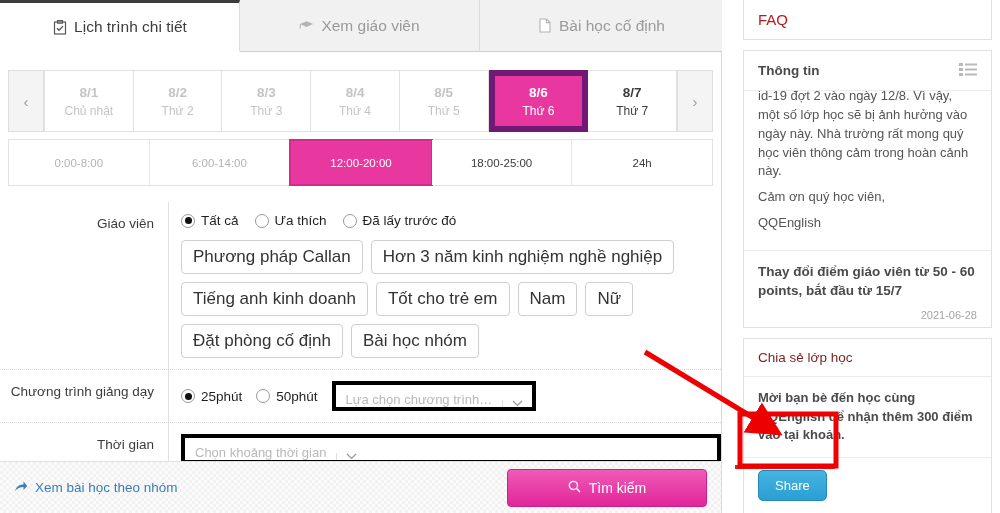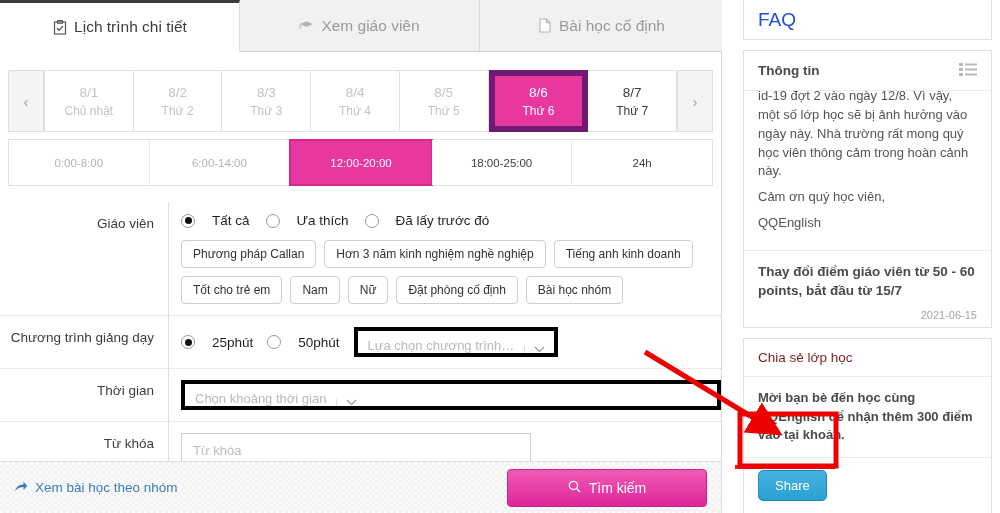--- a/index.html
+++ b/index.html
@@ -60,21 +60,21 @@
   .days { display: flex; flex: 1; }
   .day {
     flex: 1; height: 62px;
     border: 1px solid #e2e2e2;
     border-left: none;
     background: #fff;
     display: flex; flex-direction: column; align-items: center; justify-content: center;
     gap: 4px; cursor: pointer;
   }
   .day:first-child { border-left: 1px solid #e2e2e2; }
-  .day .dnum { font-size: 13.5px; font-weight: normal; color: #c4c4c4; }
+  .day .dnum { font-size: 13.5px; font-weight: bold; color: #c4c4c4; }
   .day .dname { font-size: 12px; color: #c4c4c4; }
   .day.enabled .dnum, .day.enabled .dname { color: #3c3c3c; }
   .day.sel {
     background: #e8379f;
     border: 6px solid #701a75;
   }
   .day.sel .dnum, .day.sel .dname { color: #fff; }
 
   
   .slots {
@@ -106,35 +106,35 @@
     text-align: right; padding: 14px 14px 10px 0;
     font-size: 13.5px; color: #3c3c3c;
   }
   .fbody {
     flex: 1; border-left: 1px solid #e0e0e0;
     padding: 11px 0 11px 12px;
   }
 
   
   .radios { display: flex; align-items: center; gap: 16px; }
-  .rw { display: flex; align-items: center; gap: 17px; cursor: pointer; font-size: 13.5px; color: #1f1f1f; }
+  .rw { display: flex; align-items: center; gap: 6px; cursor: pointer; font-size: 13.5px; color: #1f1f1f; }
   .radio {
     width: 14px; height: 14px; border-radius: 50%;
     border: 1px solid #999; background: #fff;
     display: inline-flex; align-items: center; justify-content: center;
   }
   .radio.on::after {
     content: ""; width: 7px; height: 7px; border-radius: 50%; background: #111;
   }
 
   
   .tags { display: flex; flex-wrap: wrap; gap: 8px; margin-top: 12px; max-width: 520px; }
   .tag {
     border: 1px solid #cfcfcf; border-radius: 4px;
-    padding: 6px 11px; font-size: 12px; color: #333;
+    padding: 6px 11px; font-size: 17px; color: #333;
     background: #fff; cursor: pointer; white-space: nowrap;
   }
 
   
   .inline { display: flex; align-items: center; gap: 14px; }
   .selbox {
     display: flex; align-items: flex-end;
     border: 4px solid #000000; background: #fff; height: 30px;
   }
   .selbox .sv {
@@ -176,21 +176,21 @@
     cursor: pointer;
   }
 
   
   .side {
     position: absolute; left: 735px; top: 0;
     width: 265px; height: 513px; background: #fff;
   }
   .card { border: 1px solid #e0e0e0; background: #fff; margin: 0 8px 10px 8px; }
   .card-faq { margin-top: 0; border-top: none; height: 40px; display: flex; align-items: center; padding: 0 14px; }
-  .faq-link { color: #1d4ed8; font-size: 19px; cursor: pointer; }
+  .faq-link { color: #b91c1c; font-size: 15px; cursor: pointer; }
   .card-hd {
     display: flex; align-items: center; justify-content: space-between;
     padding: 11px 14px; font-size: 13.5px; font-weight: bold; color: #4a4a4a;
     border-bottom: 1px solid #ececec;
   }
   .card-hd.plain { font-weight: normal; color: #7f1d1d; text-align: center; }
   .news-body { padding: 0 14px 10px 14px; }
   .news-body p { font-size: 13px; color: #555; line-height: 1.45; margin-bottom: 7px; }
   .news-clip { margin-top: -4px; }
   .news-item { padding: 12px 14px 6px 14px; border-top: 1px solid #ececec; }
@@ -414,21 +414,21 @@
             </svg>
         </span>
       </div>
       <div class="news-body">
         <p class="news-clip">id-19 đợt 2 vào ngày 12/8. Vì vậy, một số lớp học sẽ bị ảnh hưởng vào ngày này. Nhà trường rất mong quý học viên thông cảm trong hoàn cảnh này.</p>
         <p>Cảm ơn quý học viên,</p>
         <p>QQEnglish</p>
       </div>
       <div class="news-item">
         <div class="news-title">Thay đổi điểm giáo viên từ 50 - 60 points, bắt đầu từ 15/7</div>
-        <div class="news-date">2021-06-15</div>
+        <div class="news-date">2021-06-28</div>
       </div>
     </div>
 
     <div class="card">
       <div class="card-hd plain">
         <span>Chia sẻ lớp học</span>
       </div>
       <div class="share-body">Mời bạn bè đến học cùng QQEnglish để nhận thêm 300 điểm vào tại khoản.</div>
       <div class="share-foot">
         <span class="sharebtn">Share</span>

